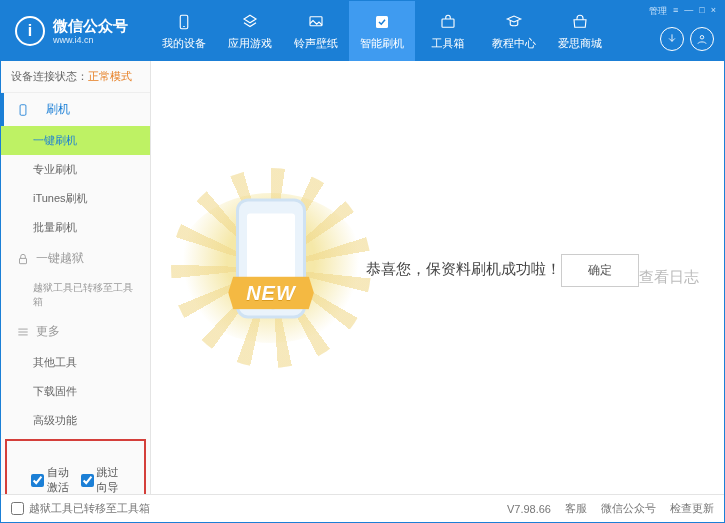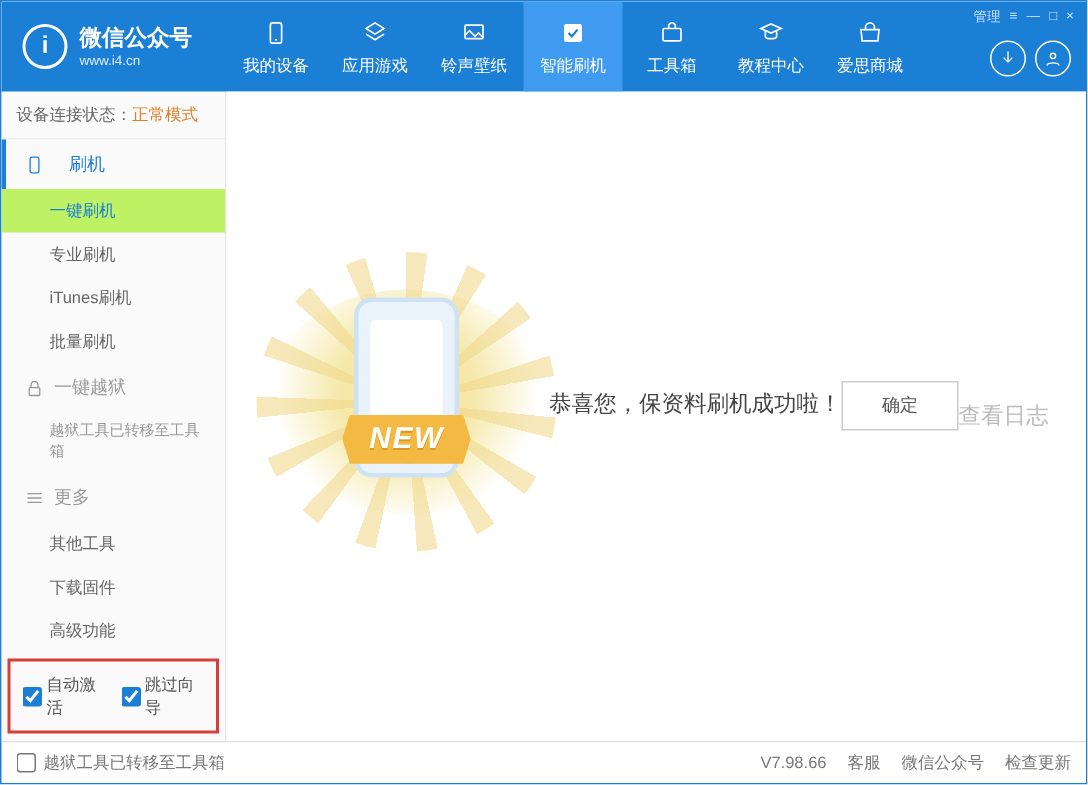--- a/index.html
+++ b/index.html
@@ -31,21 +31,21 @@
 .status-row { padding: 8px 10px; font-size: 11px; border-bottom: 1px solid #eee; color: #666; }
 .status-val { color: #e67e22; }
 .side-sec { display: flex; align-items: center; padding: 8px 12px; color: #1b7fd6; font-size: 12px; cursor: pointer; border-left: 3px solid transparent; gap: 6px; }
 .side-sec.active-top { border-left-color: #1b7fd6; gap: 16px; }
 .side-sec.gray { color: #999; }
 .side-sec svg { stroke: currentColor; fill: none; stroke-width: 1.5; }
 .sub { padding: 7px 10px 7px 32px; font-size: 11px; color: #666; cursor: pointer; }
 .sub.active { background: #bef264; color: #1b7fd6; }
 .sub-note { padding: 6px 10px 6px 32px; font-size: 10px; color: #999; line-height: 1.4; }
 
-.check-row { padding: 8px; display: flex; gap: 10px; font-size: 11px; border: 2px solid #d43f3a; margin: 4px 4px 6px 4px; }
+.check-row { padding: 24px; display: flex; gap: 10px; font-size: 11px; border: 2px solid #d43f3a; margin: 4px 4px 6px 4px; }
 .check-row label { display: flex; align-items: center; gap: 3px; color: #555; cursor: pointer; }
 .check-row input { accent-color: #1b7fd6; }
 
 .main { flex: 1; display: flex; flex-direction: row; align-items: center; justify-content: center; position: relative; background: #fff; }
 .illus { width: 190px; height: 150px; position: relative; margin-bottom: 20px; }
 .burst { position: absolute; inset: 0; background: radial-gradient(circle at 50% 45%, #f5e8a8 0%, #f5e8a8 35%, rgba(245,232,168,0) 70%); border-radius: 50%; }
 .rays::before, .rays::after { content: ""; position: absolute; left: 50%; top: 50%; width: 200px; height: 200px; margin: -100px; background: repeating-conic-gradient(#f0d88a 0deg 8deg, transparent 8deg 24deg); border-radius: 50%; opacity: 0.35; }
 .phone { position: absolute; left: 50%; top: 50%; transform: translate(-50%,-58%); width: 70px; height: 120px; background: #eaf3fb; border: 3px solid #cfe2f3; border-radius: 12px; }
 .phone::after { content: ""; position: absolute; left: 50%; bottom: 6px; width: 14px; height: 14px; margin-left: -7px; border: 2px solid #cfe2f3; border-radius: 50%; }
 .phone::before { content: ""; position: absolute; top: 12px; left: 8px; right: 8px; bottom: 26px; background: #fff; border-radius: 3px; }

